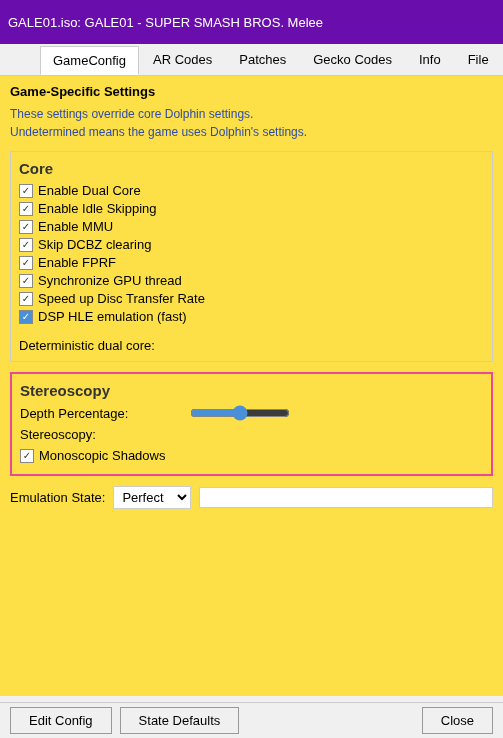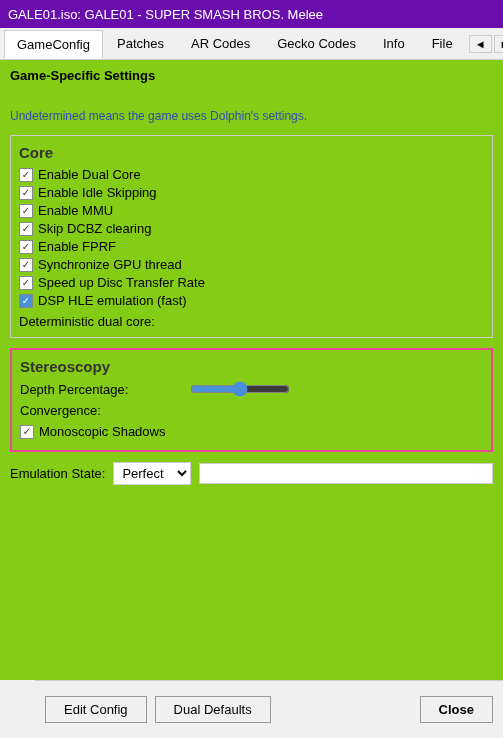--- a/index.html
+++ b/index.html
@@ -12,21 +12,21 @@
       overflow: hidden;
     }
     .title-bar {
       background: #6a0dad;
       color: white;
       padding: 5px 8px;
       font-size: 13px;
       font-weight: normal;
       display: flex;
       align-items: center;
-      height: 28px;
+      height: 44px;
     }
     .tab-bar {
       background: #f0f0f0;
       border-bottom: 1px solid #ccc;
       display: flex;
       align-items: center;
       height: 32px;
       padding: 0 4px;
     }
     .tab {
@@ -37,32 +37,33 @@
       border: 1px solid transparent;
       margin-right: 1px;
       white-space: nowrap;
     }
     .tab.active {
       background: white;
       border: 1px solid #ccc;
       border-bottom: 1px solid white;
       margin-bottom: -1px;
       z-index: 1;
+      margin-left: 36px;
     }
     .tab-nav-btn {
       background: #f0f0f0;
       border: 1px solid #ccc;
       padding: 2px 5px;
       cursor: pointer;
       font-size: 11px;
       margin-left: 2px;
     }
     .main-area {
       padding: 8px 10px;
-      background: #84cc16;
+      background: #fde047;
       height: calc(738px - 28px - 32px - 58px);
       overflow-y: auto;
     }
     .section-title {
       font-weight: bold;
       font-size: 13px;
       margin-bottom: 6px;
     }
     .info-text {
       color: #2e4dab;
@@ -83,21 +84,21 @@
     }
     .checkbox-row {
       display: flex;
       align-items: center;
       margin-bottom: 3px;
       font-size: 13px;
     }
     .form-row {
       display: flex;
       align-items: center;
-      margin-top: 6px;
+      margin-top: 14px;
       font-size: 13px;
     }
     .form-row label {
       margin-right: 8px;
       white-space: nowrap;
     }
     select {
       border: 1px solid #ccc;
       padding: 2px 4px;
       font-size: 13px;
@@ -184,40 +185,38 @@
       flex: 1;
       border: 1px solid #ccc;
       padding: 2px 4px;
       font-size: 13px;
     }
     .bottom-bar {
       position: absolute;
       bottom: 0;
       left: 0;
       right: 0;
-      height: 58px;
+      height: 36px;
       background: #f0f0f0;
       border-top: 1px solid #ccc;
       display: flex;
       align-items: center;
       padding: 0 10px;
-      margin-left: 35px;
     }
     .bottom-btn {
       padding: 5px 18px;
       border: 1px solid #999;
       background: #f0f0f0;
       cursor: pointer;
       font-size: 13px;
       margin-right: 8px;
     }
     .bottom-btn-right {
       margin-left: auto;
       margin-right: 0;
-      font-weight: bold;
     }
     .checkbox-row .checkbox-icon {
       width: 14px;
       height: 14px;
       border: 1px solid #888;
       background: white;
       display: inline-flex;
       align-items: center;
       justify-content: center;
       margin-right: 5px;
@@ -238,24 +237,24 @@
 
 <div class="title-bar">
   <span>GALE01.iso: GALE01 - SUPER SMASH BROS. Melee</span>
 </div>
 
 <div class="tab-bar">
   <div class="tab active">
     <span>GameConfig</span>
   </div>
   <div class="tab">
+    <span>AR Codes</span>
+  </div>
+  <div class="tab">
     <span>Patches</span>
-  </div>
-  <div class="tab">
-    <span>AR Codes</span>
   </div>
   <div class="tab">
     <span>Gecko Codes</span>
   </div>
   <div class="tab">
     <span>Info</span>
   </div>
   <div class="tab">
     <span>File</span>
   </div>
@@ -263,21 +262,21 @@
   <button class="tab-nav-btn">►</button>
 </div>
 
 <div class="main-area">
 
   <div class="section-title">
     <span>Game-Specific Settings</span>
   </div>
 
   <div class="info-text">
-    <br>
+    <span>These settings override core Dolphin settings.</span><br>
     <span>Undetermined means the game uses Dolphin's settings.</span>
   </div>
 
   <div class="section-box">
     <div class="section-label">
       <span>Core</span>
     </div>
 
     <div class="checkbox-row">
       <span class="checkbox-icon checked">✓</span>
@@ -321,21 +320,21 @@
     <div class="section-label">
       <span>Stereoscopy</span>
     </div>
 
     <div class="slider-row">
       <label>Depth Percentage:</label>
       <input type="range" min="0" max="100" value="50" style="width: 100px;">
     </div>
 
     <div class="spinbox-row">
-      <label>Convergence:</label>
+      <label>Stereoscopy:</label>
     </div>
 
     <div class="checkbox-row">
       <span class="checkbox-icon checked">✓</span>
       <span>Monoscopic Shadows</span>
     </div>
   </div>
 
   <div class="emulation-row">
     <label>Emulation State:</label>
@@ -348,18 +347,18 @@
     <input type="text" value="" style="flex: 1 1 0%; border: 1px solid rgb(204, 204, 204); padding: 2px 4px; font-size: 13px;">
   </div>
 
 </div>
 
 <div class="bottom-bar">
   <button class="bottom-btn">
     <span>Edit Config</span>
   </button>
   <button class="bottom-btn">
-    <span>Dual Defaults</span>
+    <span>State Defaults</span>
   </button>
   <button class="bottom-btn bottom-btn-right">
     <span>Close</span>
   </button>
 </div>
 
 </body></html>

